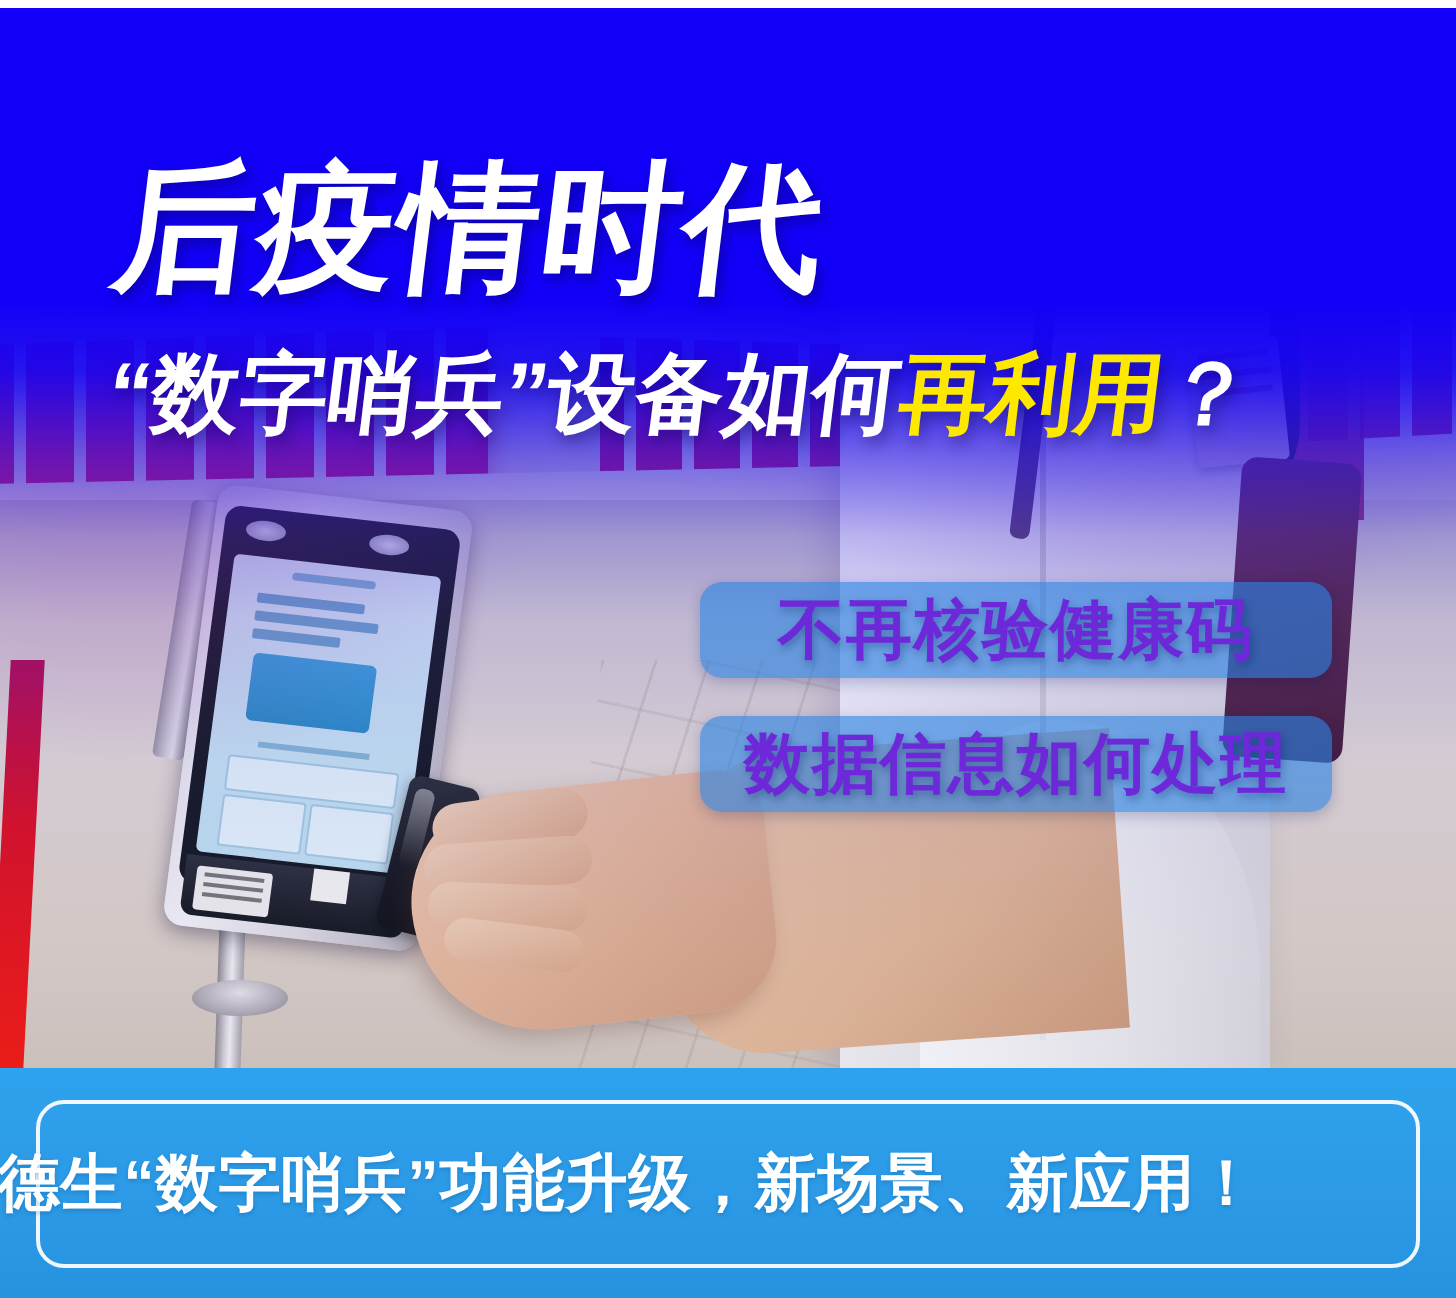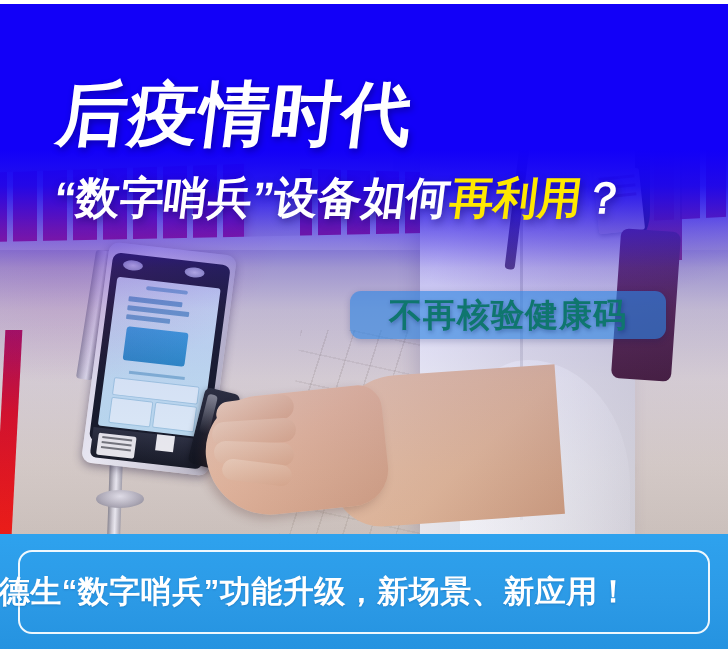--- a/index.html
+++ b/index.html
@@ -321,21 +321,21 @@
     position:relative;
     width:316px;height:48px;
     margin-bottom:19px;
     background:rgba(44,130,226,.62);
     border-radius:11px;
     box-shadow:0 2px 7px rgba(10,20,90,.22);
   }
   .badge-text{
     position:absolute;left:0;top:0;width:316px;height:48px;
     display:flex;align-items:center;justify-content:center;
-    font-size:33px;font-weight:bold;color:#0f766e;
+    font-size:33px;font-weight:bold;color:#6d28d9;
     letter-spacing:1px;white-space:nowrap;
     text-shadow:1px 2px 4px rgba(0,30,90,.35);
   }
 
   
   .bottom-band{
     position:absolute;left:0;top:534px;width:728px;height:115px;
     background:linear-gradient(180deg,#2ea2ee 0%,#2c9ae6 55%,#2593e0 100%);
     z-index:35;
   }
@@ -443,20 +443,23 @@
     <div class="main-title">后疫情时代</div>
 
     <div class="sub-title">
       <span>“数字哨兵”设备如何</span><span class="hl">再利用</span><span>？</span>
     </div>
 
     <div class="badges">
       <div class="badge">
         <div class="badge-text">不再核验健康码</div>
       </div>
+      <div class="badge">
+        <div class="badge-text">数据信息如何处理</div>
+      </div>
     </div>
   </div>
 
   <div class="bottom-band"></div>
   <div class="bottom-frame"></div>
   <div class="bottom-text">德生“数字哨兵”功能升级，新场景、新应用！</div>
 
 </div>
 
 </body></html>

